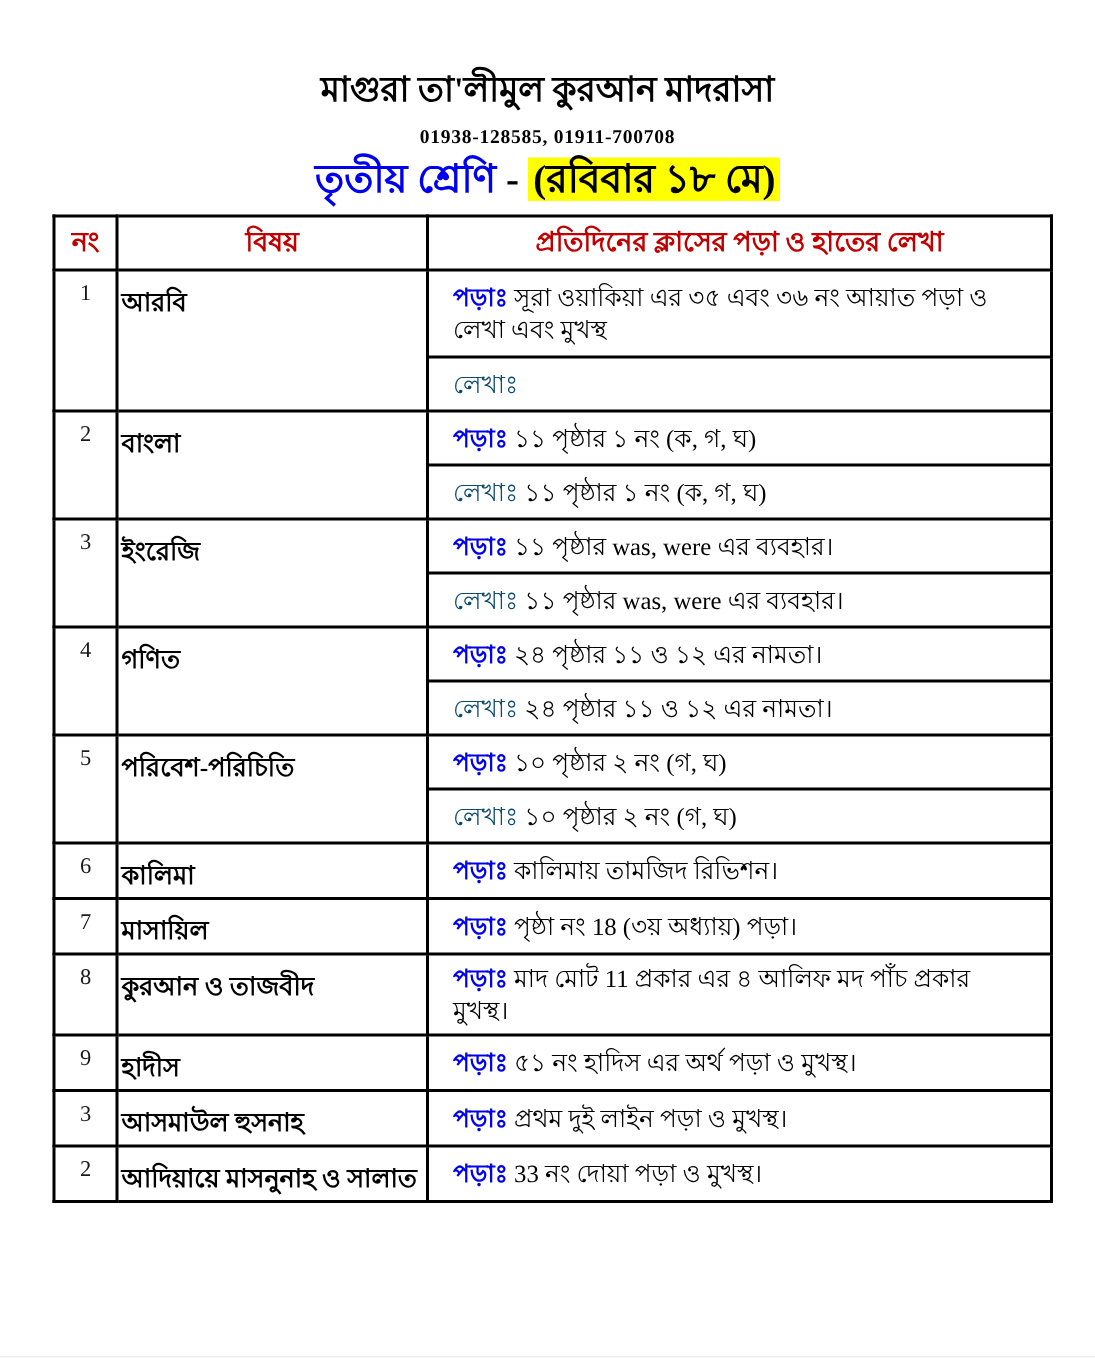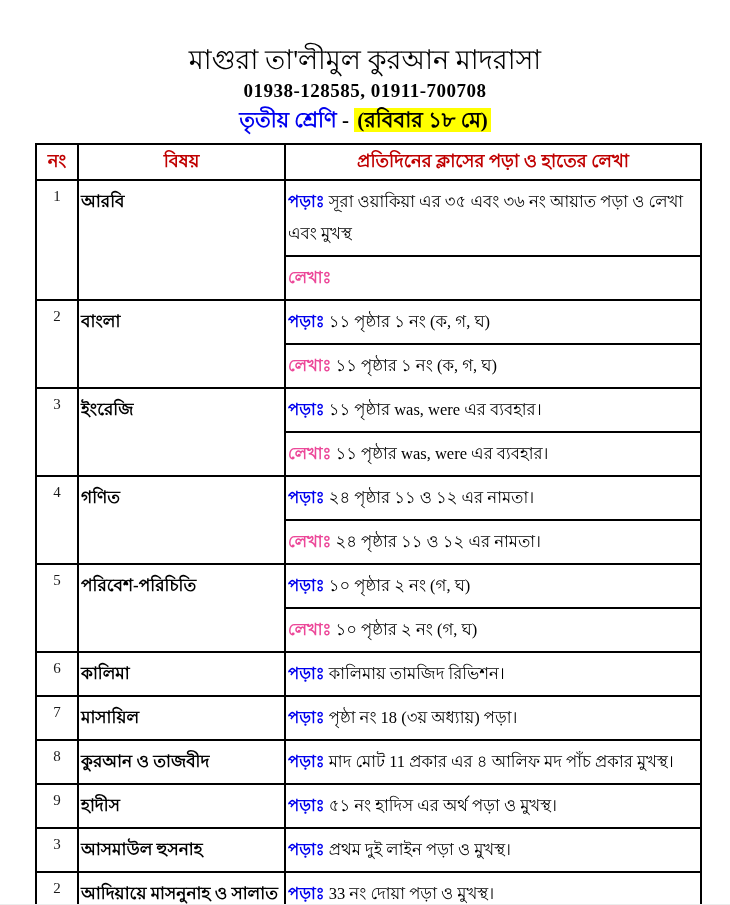--- a/index.html
+++ b/index.html
@@ -6,32 +6,32 @@
   html, body { background: #ffffff; }
   body {
     width: 730px; height: 905px;
     position: relative;
     overflow: hidden;
     font-family: "Liberation Serif", "DejaVu Serif", serif;
     color: #000000;
   }
   .header { padding-top: 42px; text-align: center; }
   .title {
-    font-size: 27px; font-weight: normal; line-height: 36px;
+    font-size: 23px; font-weight: bold; line-height: 36px;
     color: #000000;
   }
   .subtitle {
     font-size: 17px; font-weight: bold; line-height: 22px; margin-top: 8px;
   }
   .phone {
-    font-size: 19px; font-weight: bold; line-height: 20px; margin-top: 3px;
+    font-size: 13px; font-weight: bold; line-height: 20px; margin-top: 3px;
     letter-spacing: 0.5px;
   }
   .class-line {
-    font-size: 21px; font-weight: bold; line-height: 30px; margin-top: 4px;
+    font-size: 26px; font-weight: bold; line-height: 30px; margin-top: 4px;
   }
   .class-name { color: #0000ee; }
   .class-sep { color: #000000; }
   .class-date { color: #000000; background: #ffff00; padding: 0 3px; }
 
   table.lesson-table {
     border-collapse: collapse;
     table-layout: fixed;
     margin: 8px 0 0 35px;
     width: 665px;
@@ -58,28 +58,28 @@
   }
   td.subj {
     font-size: 17px; font-weight: bold;
     vertical-align: top;
     padding: 7px 2px 0 2px;
   }
   td.content {
     font-size: 16.5px;
     text-align: left;
     vertical-align: middle;
-    padding: 5px 2px;
+    padding: 5px 16px;
     height: 36px;
-    line-height: 32px;
+    line-height: 21px;
     margin-top: 40px;
   }
   td.content.tall { height: 58px; }
   .pora  { color: #0000ee; font-weight: bold; }
-  .lekha { color: #ec4899; font-weight: bold; }
+  .lekha { color: #0c4a6e; font-weight: normal; }
   .page-bottom-line {
     position: absolute; left: 0; right: 0; bottom: 0;
     height: 1px; background: #ececec;
   }
 </style>
 </head>
 <body>
 
 <div class="header">
   <div class="title">মাগুরা তা'লীমুল কুরআন মাদরাসা</div>

